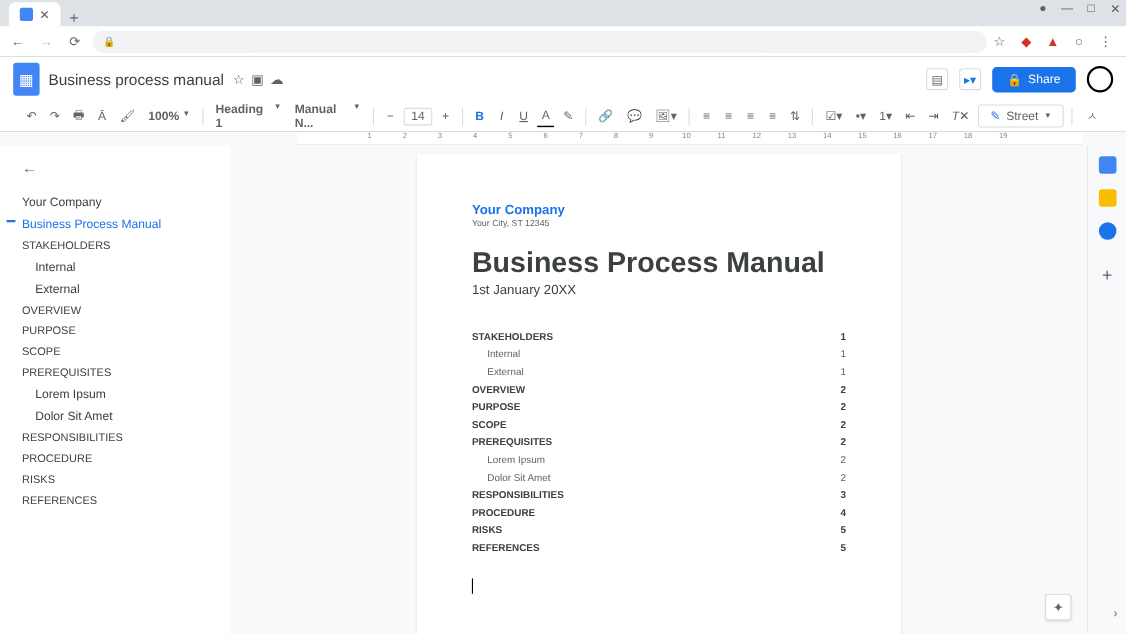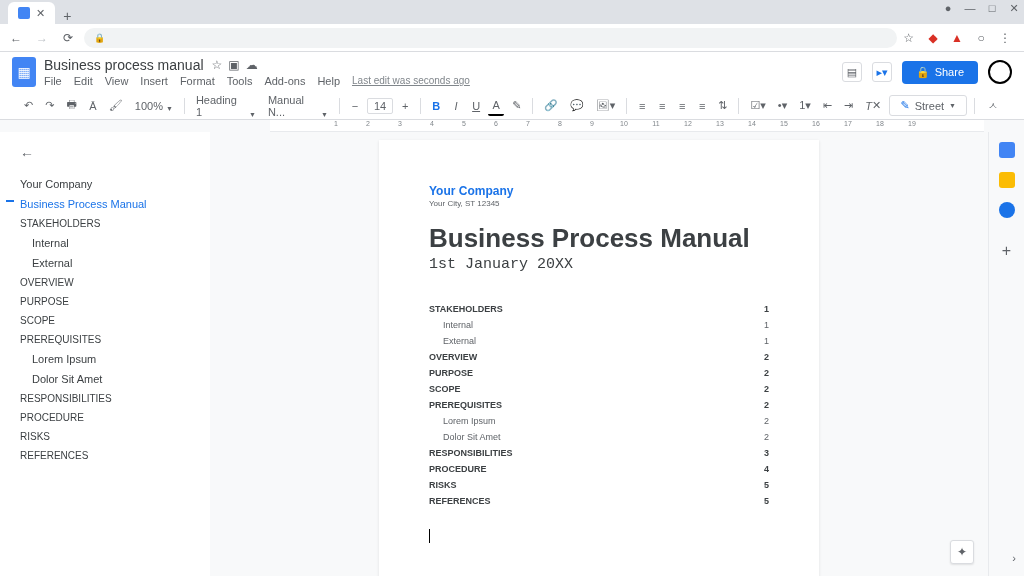--- a/index.html
+++ b/index.html
@@ -34,21 +34,21 @@
 .last-edit { color: #80868b; text-decoration: underline; font-size: 10px; }
 .header-right { display: flex; align-items: center; gap: 10px; }
 .header-icon { width: 20px; height: 20px; display: flex; align-items: center; justify-content: center; color: #5f6368; border: 1px solid #dadce0; border-radius: 3px; font-size: 11px; }
 .share-btn { background: #1a73e8; color: #fff; padding: 5px 14px; border-radius: 4px; font-size: 11px; display: flex; align-items: center; gap: 5px; }
 .avatar { width: 24px; height: 24px; border: 2px solid #000; border-radius: 50%; }
 
 
 .toolbar { height: 28px; background: #fff; border-bottom: 1px solid #dadce0; display: flex; align-items: center; padding: 0 20px; gap: 4px; font-size: 11px; color: #5f6368; }
 .tb-btn { padding: 3px 4px; display: flex; align-items: center; justify-content: center; min-width: 16px; border-radius: 2px; }
 .tb-sep { width: 1px; height: 16px; background: #dadce0; margin: 0 3px; }
-.tb-select { display: flex; align-items: flex-end; gap: 3px; padding: 2px 4px; }
+.tb-select { display: flex; align-items: flex-start; gap: 3px; padding: 2px 4px; font-weight: bold; }
 .tb-select .arrow { font-size: 7px; }
 .editing-btn { margin-left: auto; background: #fff; border: 1px solid #dadce0; padding: 3px 10px; border-radius: 3px; display: flex; align-items: center; gap: 5px; font-size: 11px; }
 .editing-btn .arrow { font-size: 7px; }
 .hide-btn { padding: 3px 6px; font-size: 10px; }
 
 
 .ruler { height: 12px; background: #fff; border-bottom: 1px solid #e8eaed; margin-left: 270px; margin-right: 40px; position: relative; font-size: 7px; color: #80868b; }
 .ruler-marks { display: flex; position: absolute; left: 50px; }
 .ruler-mark { width: 32px; text-align: center; }
 
@@ -64,21 +64,21 @@
 .outline-item.sub { padding-left: 12px; }
 .outline-item.h1 { font-weight: normal; }
 .outline-item.h2 { text-transform: uppercase; font-size: 10px; }
 
 
 .canvas { flex: 1; background: #f8f9fa; overflow-y: auto; display: flex; justify-content: center; padding-top: 0; }
 .page { width: 440px; background: #fff; box-shadow: 0 1px 3px rgba(0,0,0,0.1); padding: 44px 50px; margin-top: 8px; min-height: 600px; }
 .company-name { color: #1a73e8; font-size: 12px; font-weight: bold; }
 .company-addr { font-size: 8px; color: #5f6368; line-height: 1.4; }
 .doc-h1 { font-size: 26px; font-weight: bold; color: #3c4043; margin-top: 14px; }
-.doc-date { font-size: 15px; color: #3c4043; margin-top: 2px; font-family: Liberation Mono, monospace; }
+.doc-date { font-size: 12px; color: #3c4043; margin-top: 2px; }
 .toc { margin-top: 28px; font-size: 9px; }
 .toc-row { display: flex; justify-content: space-between; padding: 3px 0; }
 .toc-row.major { font-weight: bold; text-transform: uppercase; }
 .toc-row.minor { padding-left: 14px; color: #5f6368; }
 .cursor { display: inline-block; width: 1px; height: 14px; background: #000; margin-top: 20px; }
 
 
 .right-rail { width: 36px; background: #f8f9fa; border-left: 1px solid #e8eaed; display: flex; flex-direction: column; align-items: center; padding-top: 10px; gap: 14px; }
 .rail-icon { width: 16px; height: 16px; border-radius: 3px; }
 .rail-cal { background: #4285f4; }
@@ -126,31 +126,20 @@
 <div class="docs-header">
   <div class="docs-logo">▦</div>
   <div class="doc-title-area">
     <div class="doc-title-row">
       <span class="doc-title">Business process manual</span>
       <div class="title-icons">
         <span>☆</span>
         <span>▣</span>
         <span>☁</span>
       </div>
-    </div>
-    <div class="menu-bar">
-      <span class="menu-item">File</span>
-      <span class="menu-item">Edit</span>
-      <span class="menu-item">View</span>
-      <span class="menu-item">Insert</span>
-      <span class="menu-item">Format</span>
-      <span class="menu-item">Tools</span>
-      <span class="menu-item">Add-ons</span>
-      <span class="menu-item">Help</span>
-      <span class="last-edit">Last edit was seconds ago</span>
     </div>
   </div>
   <div class="header-right">
     <span class="header-icon">▤</span>
     <span class="header-icon" style="color:#1a73e8">▸▾</span>
     <div class="share-btn">
       <span>🔒</span>
       <span>Share</span>
     </div>
     <div class="avatar"></div>

